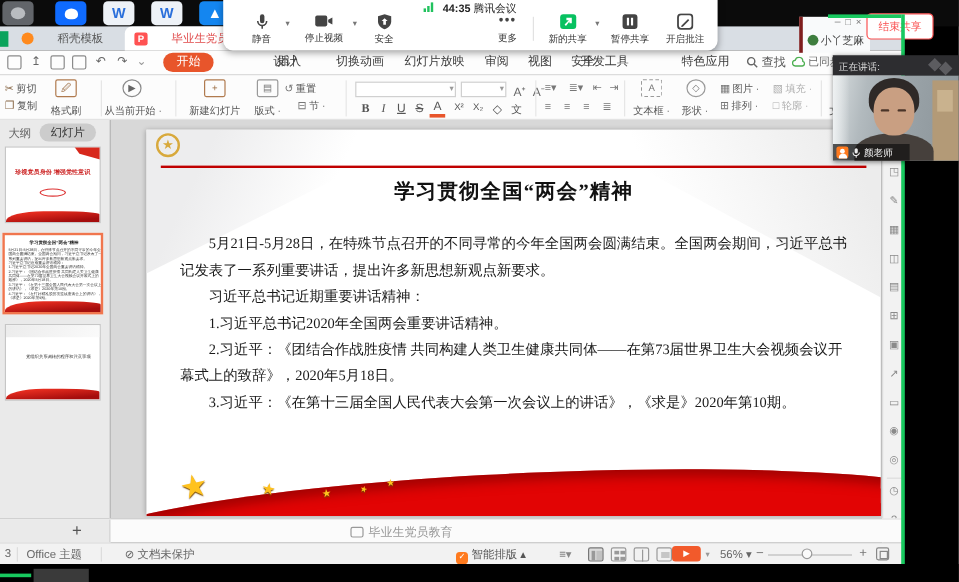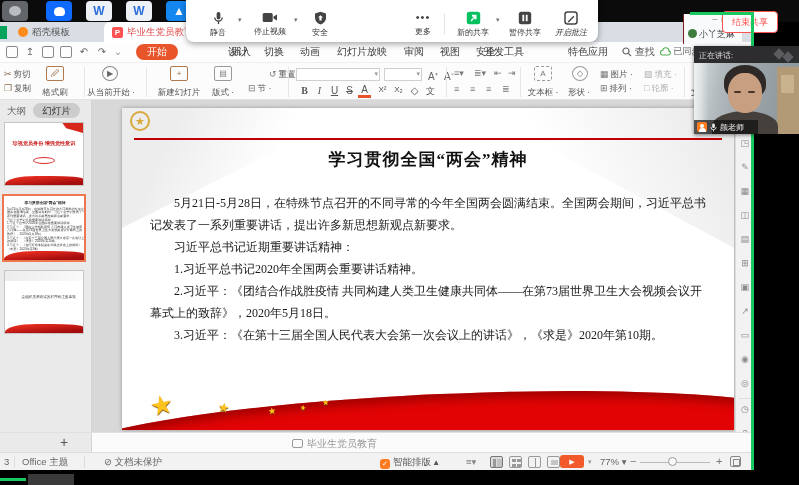--- a/index.html
+++ b/index.html
@@ -27,32 +27,32 @@
   .mbtn { position:absolute; top:11px; height:28px; text-align:center; cursor:default; }
   .mbtn .lab { font-size:8px; color:#333; white-space:nowrap; display:block; margin-top:2px; }
   .mcaret { position:absolute; top:16px; font-size:7px; color:#777; }
   .mdiv { position:absolute; top:14px; width:1px; height:20px; background:#e2e2e2; }
   .micon { display:block; margin:0 auto; }
   #end-share { position:absolute; left:536px; top:11px; width:56px; height:22px;
                border:1px solid #fa5151; border-radius:4px; color:#fa5151;
                font-size:9px; line-height:20px; text-align:center; background:#fff; }
 
   
-  #win-ctrl { left:683px; top:14px; width:59px; height:30px; background:#f9fafb; z-index:30;
-              border-left:1px solid #7f1d1d;font-family:Liberation Mono, monospace; }
+  #win-ctrl { left:666px; top:14px; width:59px; height:30px; background:#f9fafb; z-index:30;
+              border-left:3px solid #7f1d1d;font-family:Liberation Mono, monospace; }
   #win-btns { position:absolute; right:3px; top:1px; font-size:8px; color:#777; letter-spacing:4px; }
   #account { position:absolute; left:4px; top:14px; font-size:9px; color:#444; white-space:nowrap; }
   #account .dot { display:inline-block; width:9px; height:9px; border-radius:50%;
                   background:#3e7d3e; vertical-align:-1px; margin-right:2px; }
 
   
   #tab-bar { left:0; top:22px; width:753px; height:20px; background:#d9dee4; }
   #mini-green { position:absolute; left:0; top:4px; width:7px; height:13px; background:#0aa35c; }
   .doc-tab { position:absolute; top:0; height:20px; font-size:9.5px; display:flex;
-             align-items:center; padding:0 8px; white-space:nowrap; }
+             align-items:center; padding:0 8px; white-space:nowrap;gap:16px; }
   #tab-docer { left:10px; width:92px; color:#555; }
   #tab-docer .d-ic { width:10px; height:10px; border-radius:50%; background:#ff8a1e; margin-right:4px; }
   #tab-active { left:104px; width:142px; background:#fff; border-radius:6px 6px 0 0; color:#e04b4b; }
   #tab-active .p-ic { width:11px; height:11px; border-radius:2px; background:#ff5252; color:#fff;
                       font-size:8px; font-weight:bold; text-align:center; line-height:11px; margin-right:4px; }
 
   
   #ribbon1 { left:0; top:42px; width:753px; height:20px; background:#fdfdfd; }
   .qi { position:absolute; top:4px; width:12px; height:12px; color:#666; font-size:10px;
         line-height:12px; text-align:center; }
@@ -210,20 +210,25 @@
     </div>
   <div class="tb-ic" style="left:46px;background:#0f6bff;">
       <span style="display:block;width:11px;height:9px;border-radius:50% 50% 40% 40%;background:#fff;"></span>
     </div>
   <div class="tb-ic" style="left:86px;background:#eef2f7;color:#2a6fdb;">W</div>
   <div class="tb-ic" style="left:126px;background:#eef2f7;color:#2a6fdb;">W</div>
   <div class="tb-ic" style="left:166px;background:#1486f0;">▲</div>
 </div>
 
 <div class="abs" id="meet-panel">
+  <div id="meet-status">
+    <span class="sigbars"><i></i><i></i><i></i></span>
+    <b>44:35</b>
+    <span>腾讯会议</span>
+  </div>
 
   <div class="mbtn" style="left:14px;width:36px;">
     <svg class="ic micon" width="13" height="14" viewBox="0 0 14 15">
         <rect x="5" y="1" width="4" height="8" rx="2" fill="#444"></rect>
         <path d="M3 7a4 4 0 0 0 8 0" stroke="#444" fill="none" stroke-width="1.4"></path>
         <line x1="7" y1="11" x2="7" y2="14" stroke="#444" stroke-width="1.4"></line>
       </svg>
     <span class="lab">静音</span>
   </div>
   <span class="mcaret" style="left:52px;">▾</span>
@@ -264,21 +269,21 @@
 
   <div class="mbtn" style="left:318px;width:42px;">
     <svg class="ic micon" width="14" height="14" viewBox="0 0 14 14">
         <rect x="0.8" y="0.8" width="12.4" height="12.4" rx="2.5" fill="#444"></rect>
         <rect x="4.4" y="3.8" width="1.8" height="6.4" fill="#fff"></rect>
         <rect x="7.8" y="3.8" width="1.8" height="6.4" fill="#fff"></rect>
       </svg>
     <span class="lab">暂停共享</span>
   </div>
 
-  <div class="mbtn" style="left:364px;width:42px;font-style:italic;">
+  <div class="mbtn" style="left:364px;width:42px;">
     <svg class="ic micon" width="14" height="14" viewBox="0 0 14 14">
         <rect x="1" y="1" width="12" height="12" rx="2.5" fill="none" stroke="#444" stroke-width="1.5"></rect>
         <path d="M4 10.2 9.4 4.8l1 1L5 11.2l-1.4.4z" fill="#444"></path>
       </svg>
     <span class="lab">开启批注</span>
   </div>
 
   <div id="end-share">结束共享</div>
 </div>
 
@@ -308,21 +313,21 @@
   <span class="qi" style="left:24px;">↥</span>
   <span class="qi box" style="left:42px;"></span>
   <span class="qi box" style="left:60px;"></span>
   <span class="qi" style="left:78px;">↶</span>
   <span class="qi" style="left:96px;">↷</span>
   <span class="qi" style="left:112px;color:#999;">⌄</span>
 
   <div class="rtab" id="rtab-home" style="left:136px;width:42px;">开始</div>
   <div class="rtab" style="left:186px;width:32px;margin-left:39px;">插入</div>
   <div class="rtab" style="left:222px;width:32px;">设计</div>
-  <div class="rtab" style="left:258px;width:32px;">切换</div>
+  <div class="rtab" style="left:274px;width:32px;">切换</div>
   <div class="rtab" style="left:294px;width:32px;">动画</div>
   <div class="rtab" style="left:330px;width:64px;">幻灯片放映</div>
   <div class="rtab" style="left:398px;width:32px;">审阅</div>
   <div class="rtab" style="left:434px;width:32px;">视图</div>
   <div class="rtab" style="left:470px;width:32px;">安全</div>
   <div class="rtab" style="left:478px;width:52px;">开发工具</div>
   <div class="rtab" style="left:562px;width:52px;">特色应用</div>
 
   <div id="find-box" style="left:622px;">
     <svg class="ic" style="display:inline-block;vertical-align:-2px;" width="10" height="10" viewBox="0 0 10 10">
@@ -354,21 +359,21 @@
   <div class="tlab" style="left:84px;top:24px;width:54px;"><span>从当前开始</span> ·</div>
 
   <div class="vdiv" style="left:146px;"></div>
 
   <div class="bigic" style="left:170px;top:3px;">+</div>
   <div class="tlab" style="left:156px;top:24px;width:46px;">新建幻灯片</div>
 
   <div class="bigic gray" style="left:214px;top:3px;">▤</div>
   <div class="tlab" style="left:206px;top:24px;width:34px;"><span>版式</span> ·</div>
 
-  <div class="tsm" style="left:237px;top:6px;margin-left:32px;"><span class="g" style="color:#777;">↺</span><span>重置</span></div>
+  <div class="tsm" style="left:237px;top:6px;"><span class="g" style="color:#777;">↺</span><span>重置</span></div>
   <div class="tsm" style="left:248px;top:20px;"><span class="g" style="color:#777;">⊟</span><span>节</span> ·</div>
 
   <div class="vdiv" style="left:288px;"></div>
 
   <div class="combo" style="left:296px;width:84px;"></div>
   <div class="combo" style="left:384px;width:38px;"></div>
   <span class="tsm" style="left:428px;top:6px;font-size:10px;color:#666;">A⁺</span>
   <span class="tsm" style="left:444px;top:6px;font-size:10px;color:#666;">A⁻</span>
 
   <span class="fmt" style="left:298px;font-weight:bold;font-family:'Liberation Serif',serif;">B</span>
@@ -514,21 +519,21 @@
     </div>
   <div class="vw" style="left:528px;">
       <i style="left:5.5px;top:1px;width:1px;height:10px;"></i>
     </div>
   <div class="vw" style="left:547px;">
       <i style="left:3px;top:3px;width:7px;height:5px;opacity:.5;"></i>
     </div>
 
   <div id="play-btn">▶</div>
   <span class="sb" style="left:588px;color:#999;font-size:7px;top:5px;">▾</span>
-  <span class="sb" style="left:600px;"><span>77%</span> ▾</span>
+  <span class="sb" style="left:600px;"><span>56%</span> ▾</span>
   <span id="zoom-minus" style="left:630px;">−</span>
   <div id="zoom-track"></div>
   <div id="zoom-knob"></div>
   <span id="zoom-plus" style="left:716px;">+</span>
   <div id="fit-ic"></div>
 </div>
 
 <div class="abs" id="bottom-strip">
   <div id="peek"></div>
 </div>

